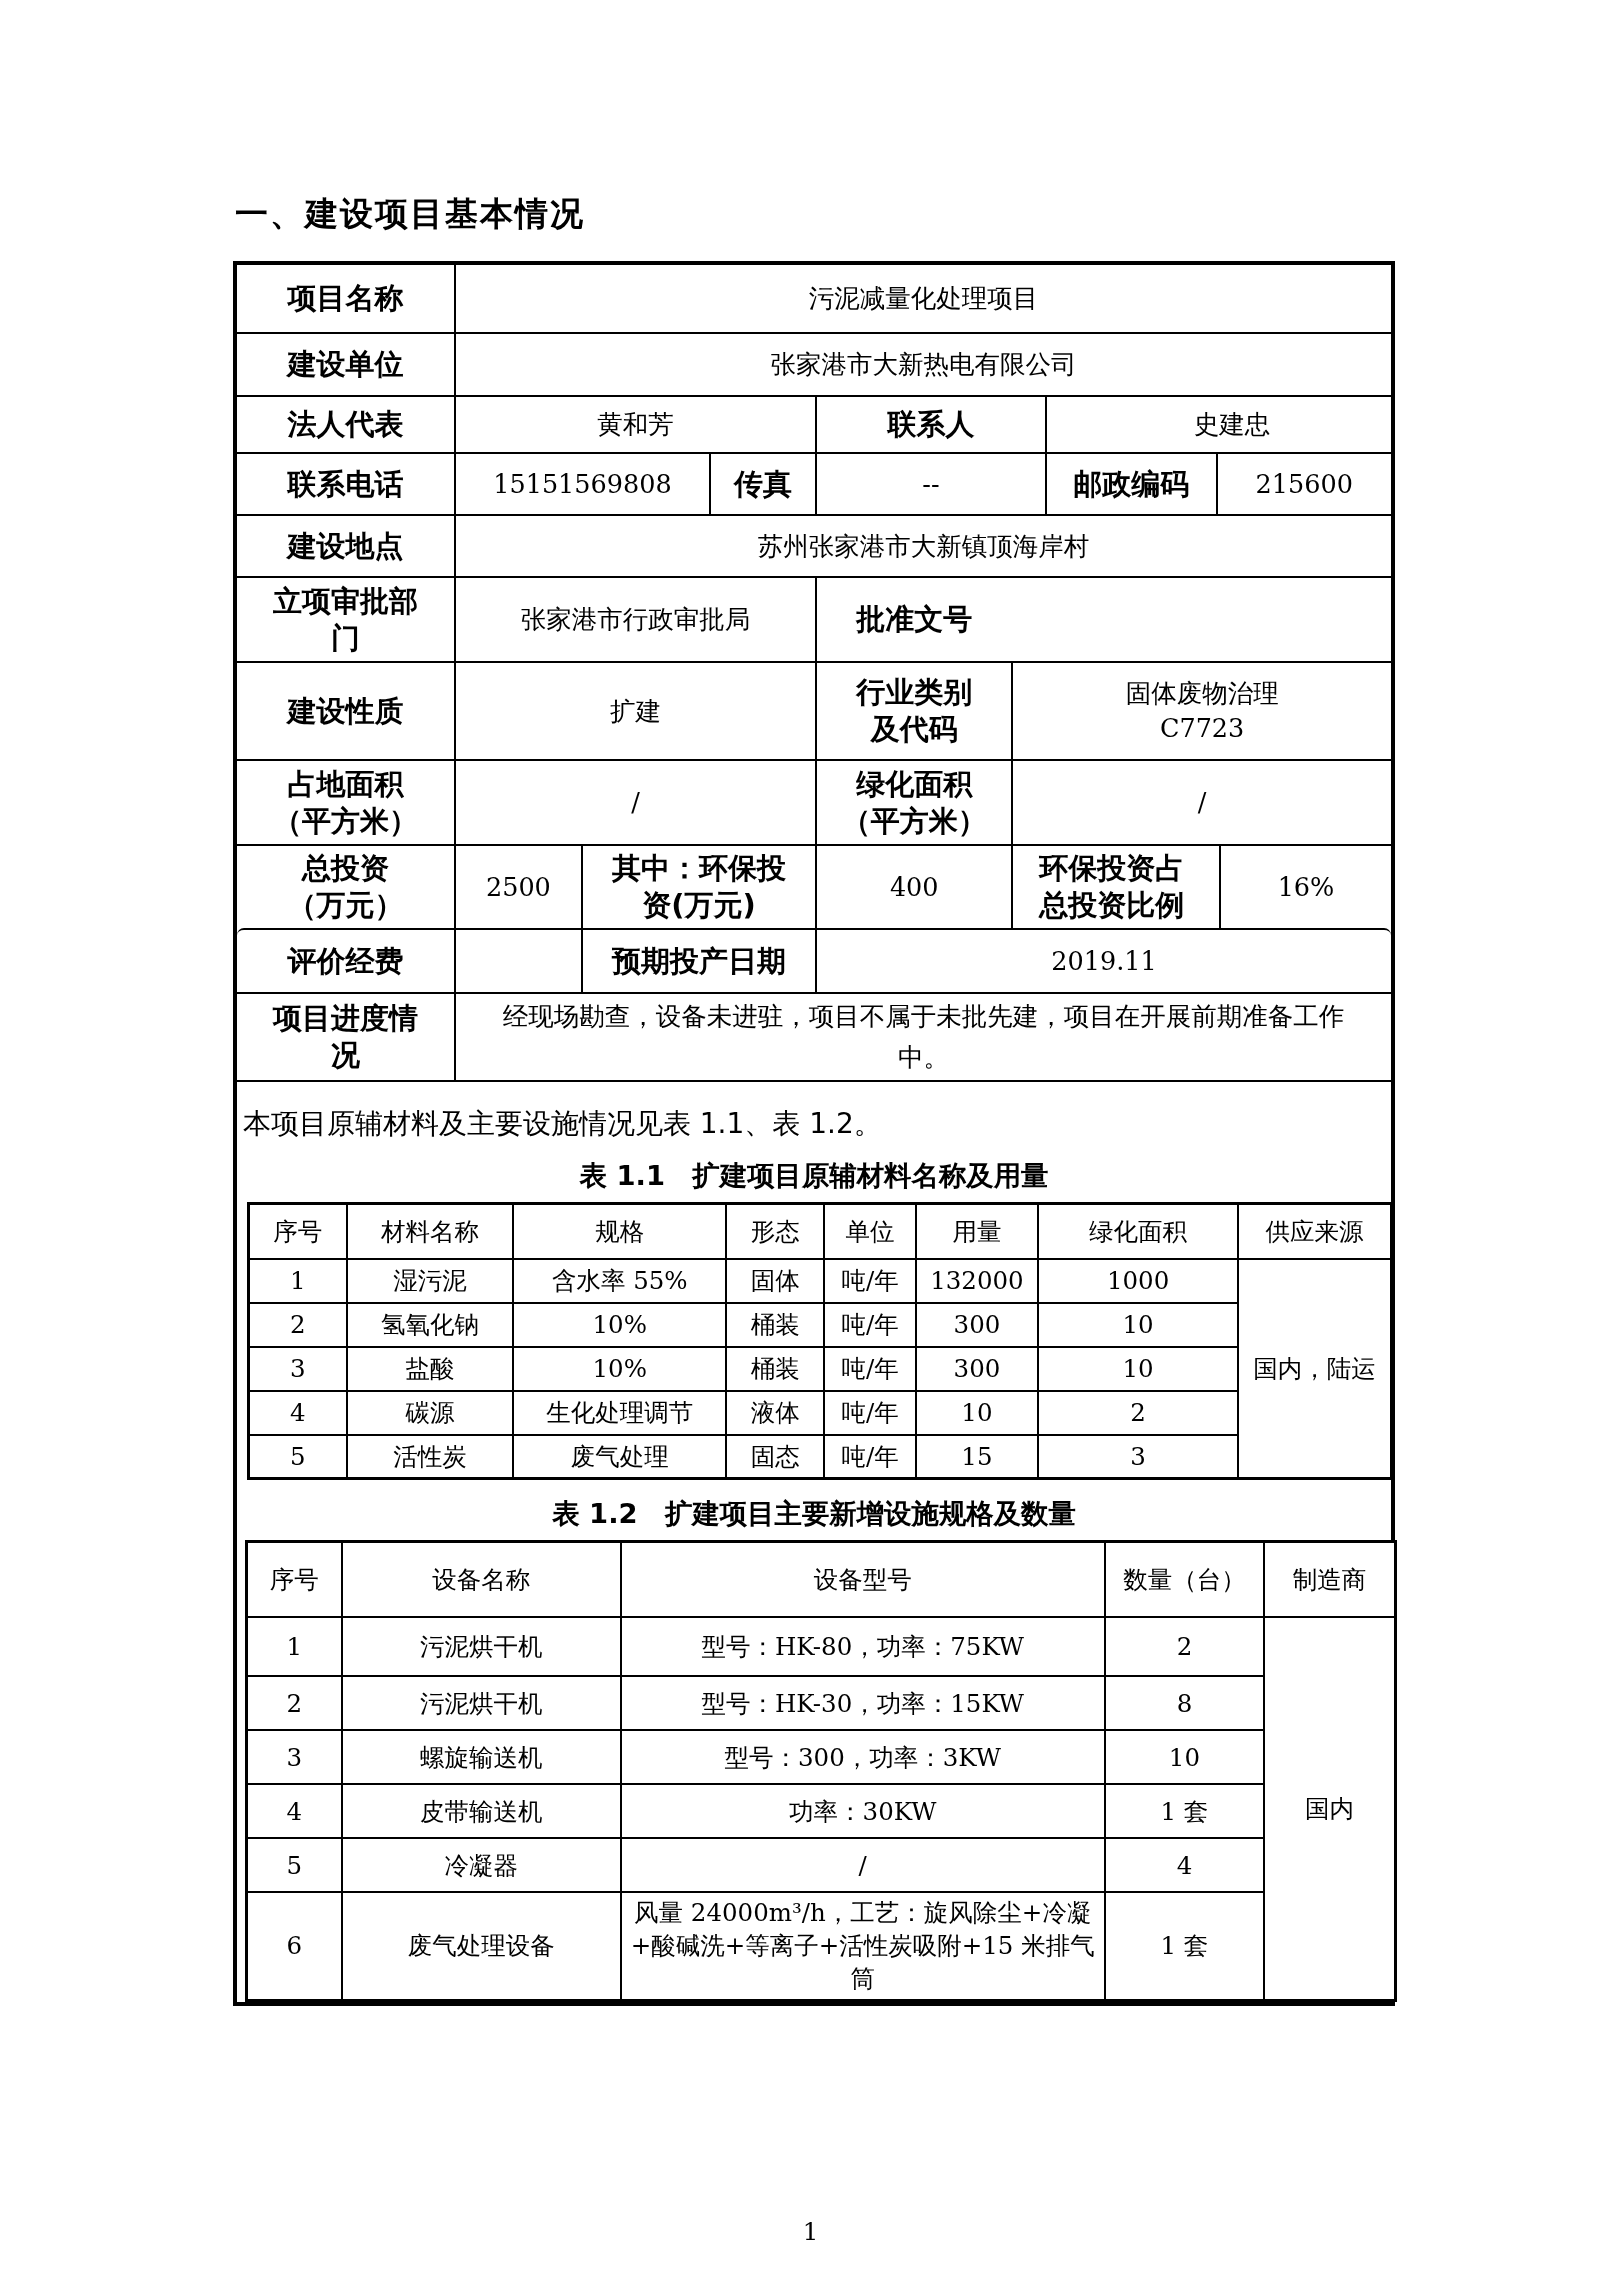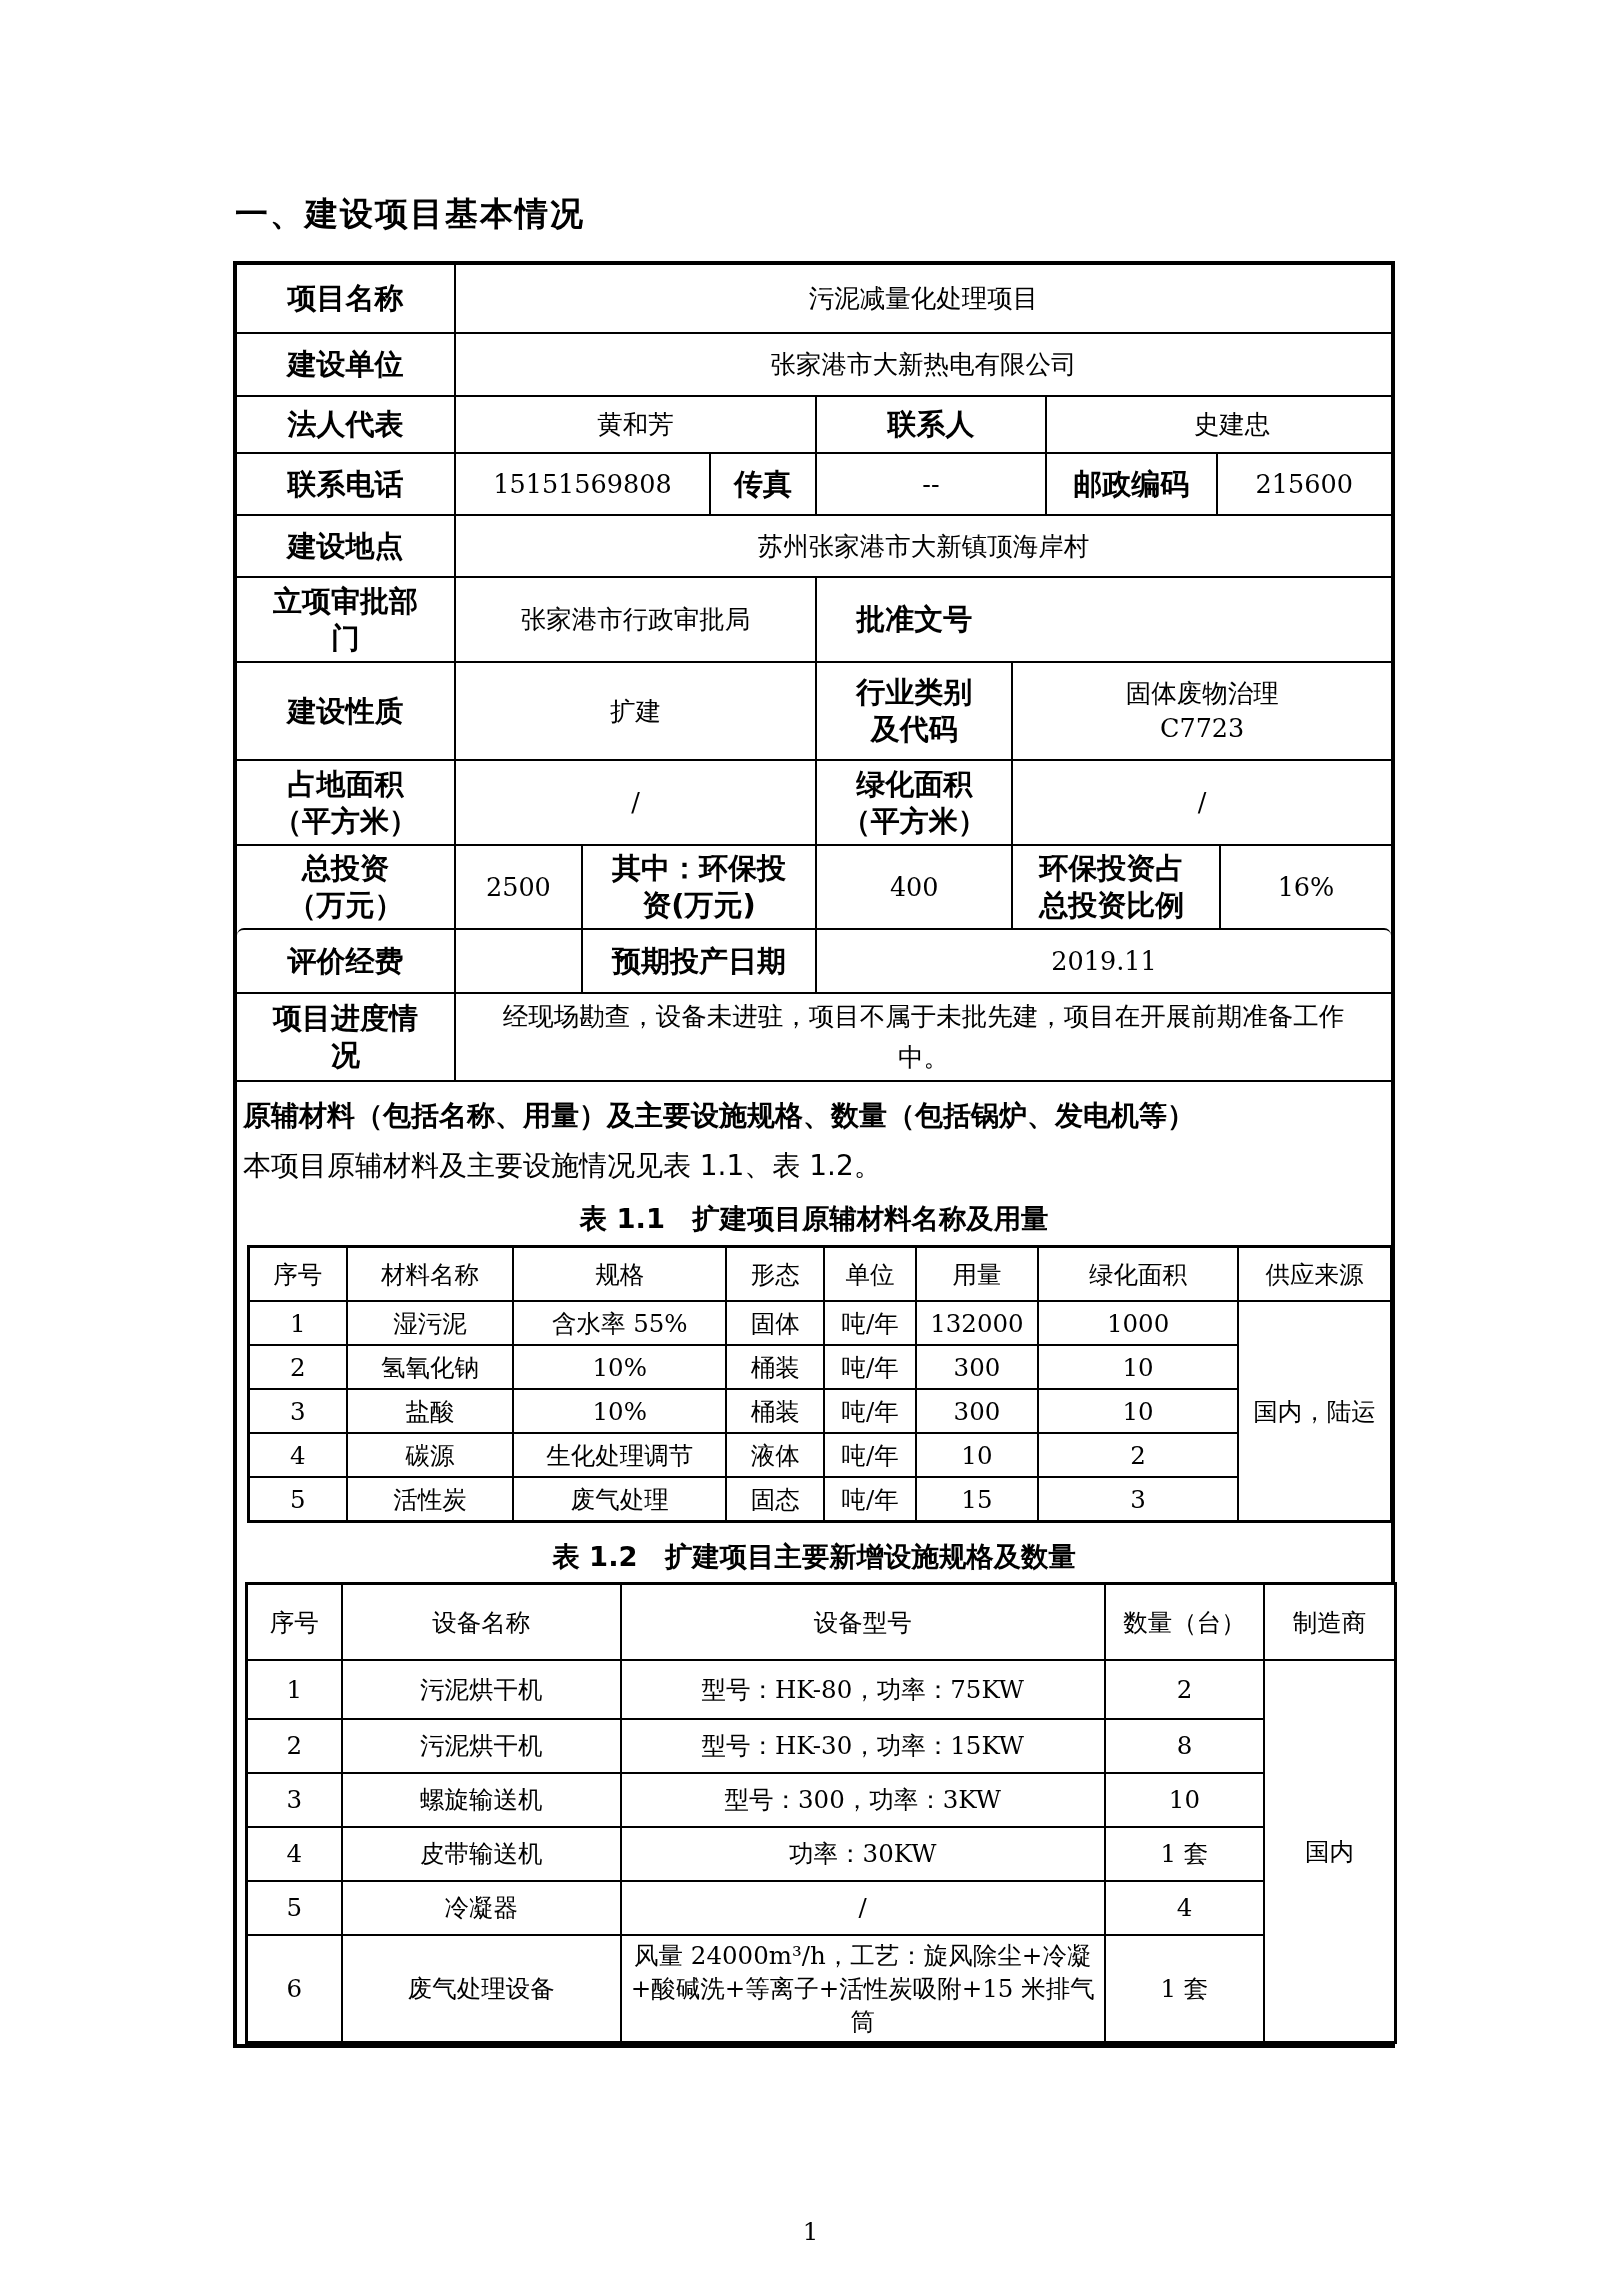--- a/index.html
+++ b/index.html
@@ -162,21 +162,20 @@
   </div>
 
   <div class="irow h90">
     <div class="cell lbl wA">项目进度情
 况</div>
     <div class="cell val w81 progress-text ml">经现场勘查，设备未进驻，项目不属于未批先建，项目在开展前期准备工作中。</div>
   </div>
 
   <div class="irow">
     <div class="section">
-      <div class="sec-heading">原辅材料（包括名称、用量）及主要设施规格、数量（包括锅炉、发电机等）</div>
       <div class="sec-note">本项目原辅材料及主要设施情况见表 1.1、表 1.2。</div>
 
       <div class="tbl-caption">表 1.1　扩建项目原辅材料名称及用量</div>
       <table class="t11">
         <colgroup>
           <col style="width:8.6%">
             <col style="width:14.6%">
             <col style="width:18.6%">
           <col style="width:8.6%">
             <col style="width:8.0%">

